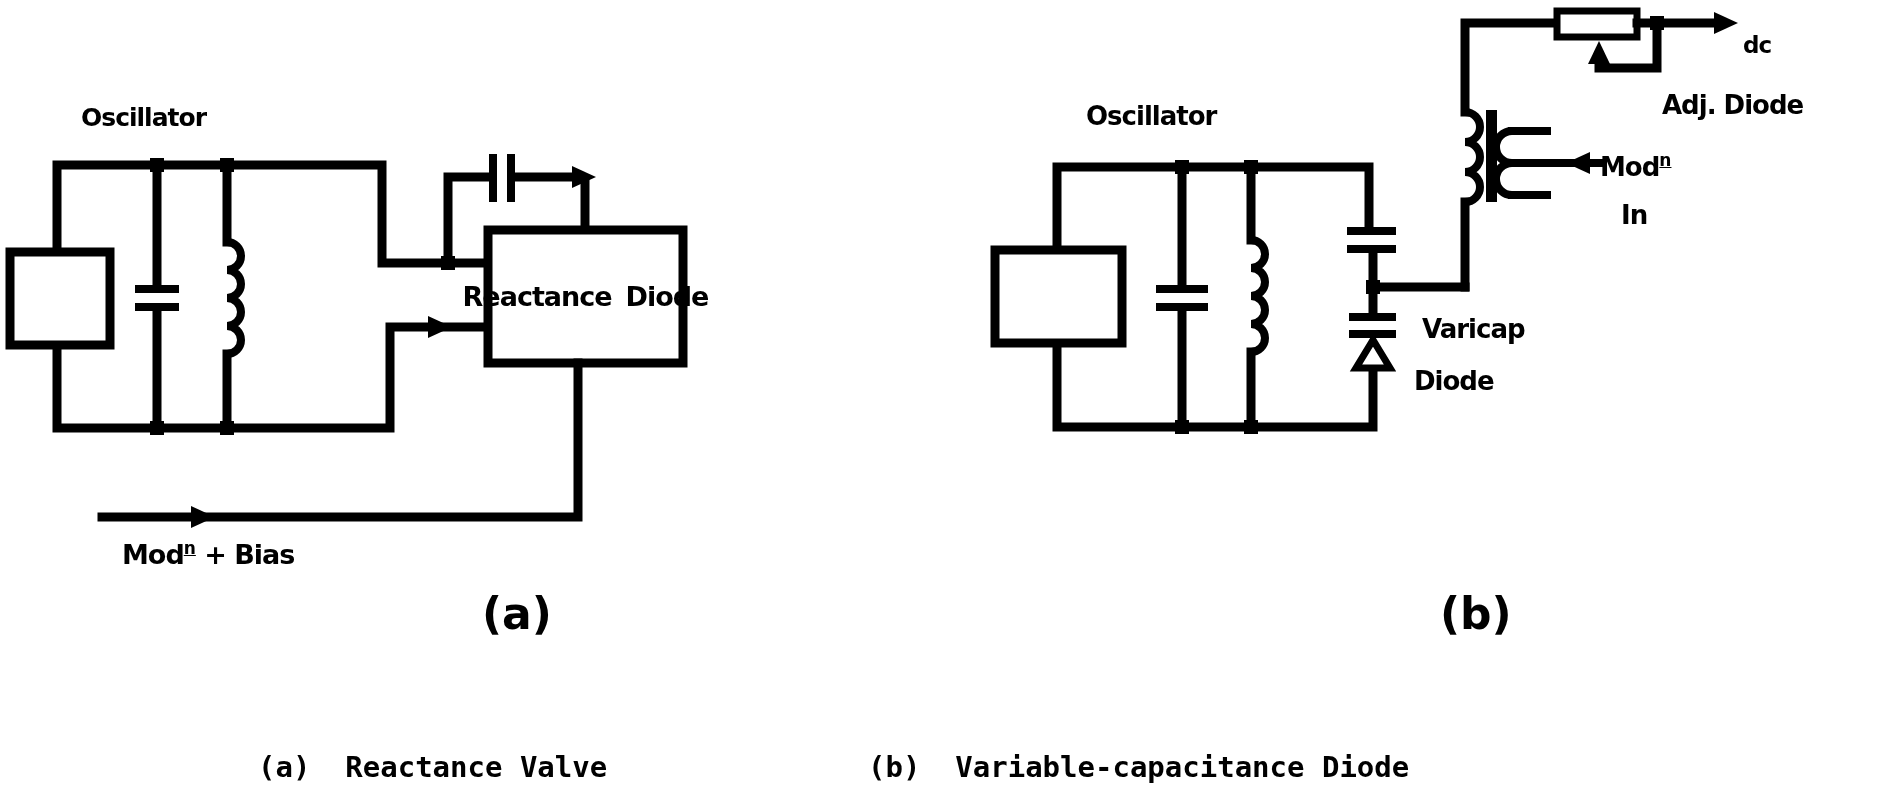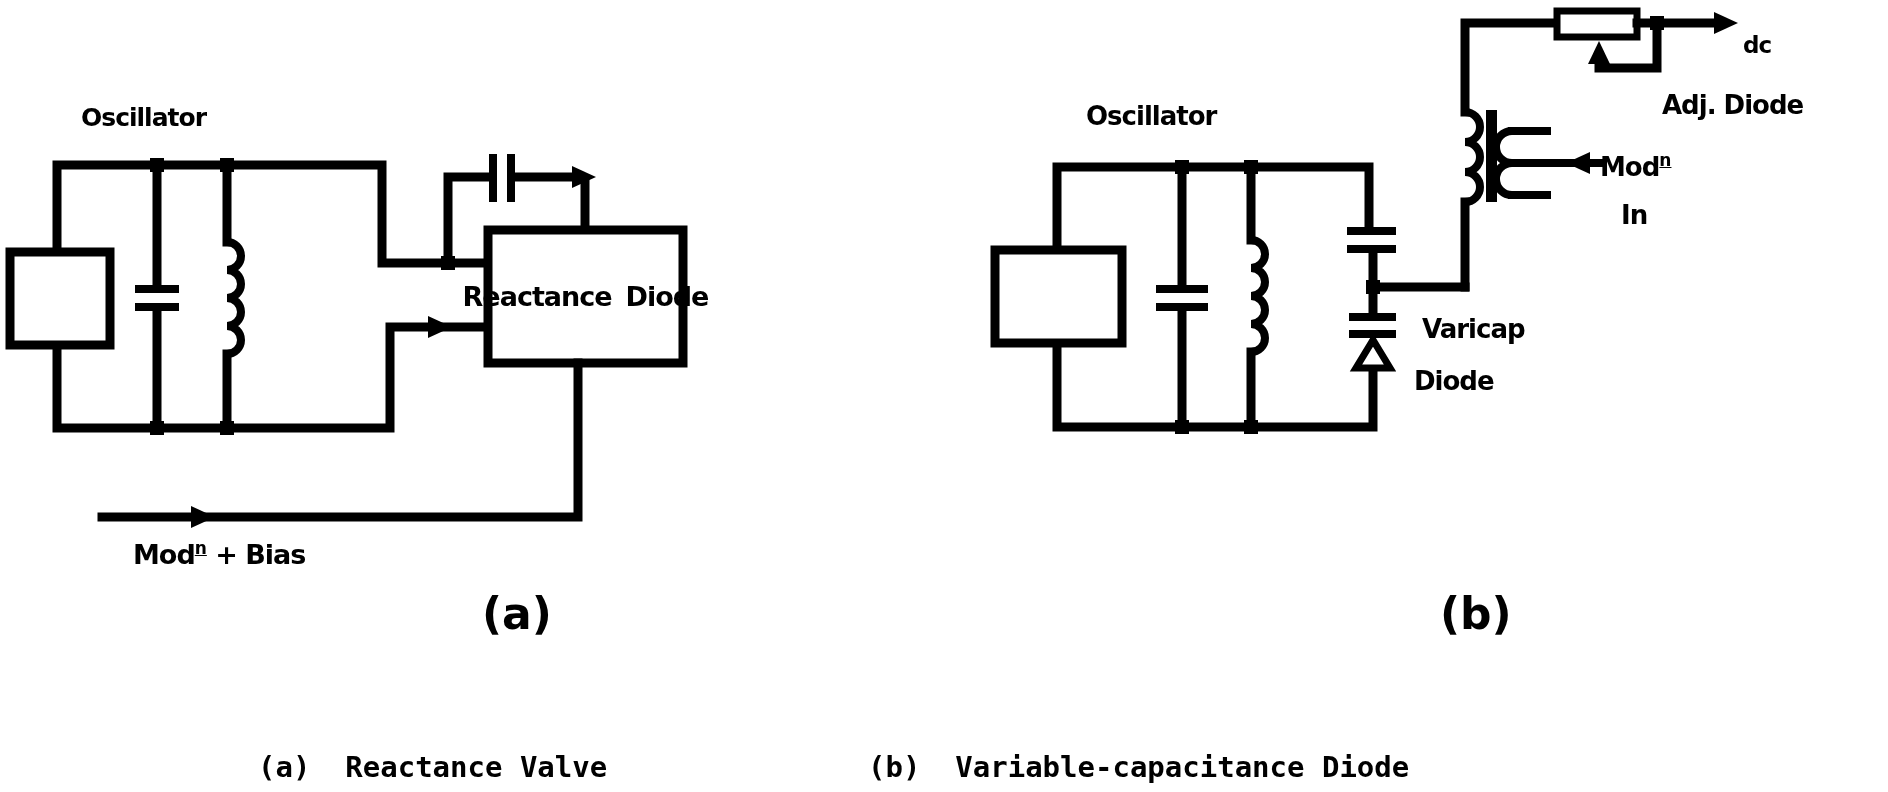--- a/index.html
+++ b/index.html
@@ -172,21 +172,21 @@
     </g>
   </svg>
 
   <div class="lbl" style="left:81px;top:105px;font-size:25px;">Oscillator</div>
 
   <div class="box-label">
     <span>Reactance</span>
     <span>Diode</span>
   </div>
 
-  <div class="lbl" style="left:133px;top:540px;font-size:27px;">
+  <div class="lbl" style="left:122px;top:540px;font-size:27px;">
     <span>Mod</span><span class="sup">n</span><span> + Bias</span>
   </div>
 
   <div class="lbl paren-label" style="left:482px;top:592px;">(a)</div>
 
   <div class="lbl" style="left:1086px;top:103px;">Oscillator</div>
 
   <div class="lbl" style="left:1422px;top:316px;">Varicap</div>
   <div class="lbl" style="left:1414px;top:368px;">Diode</div>
 

